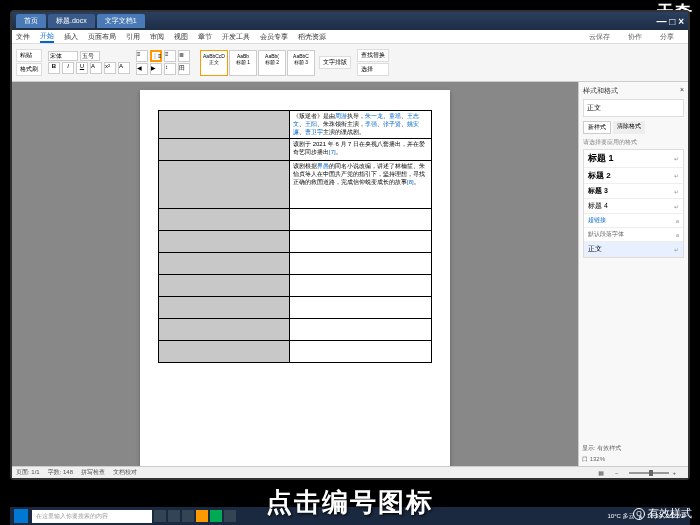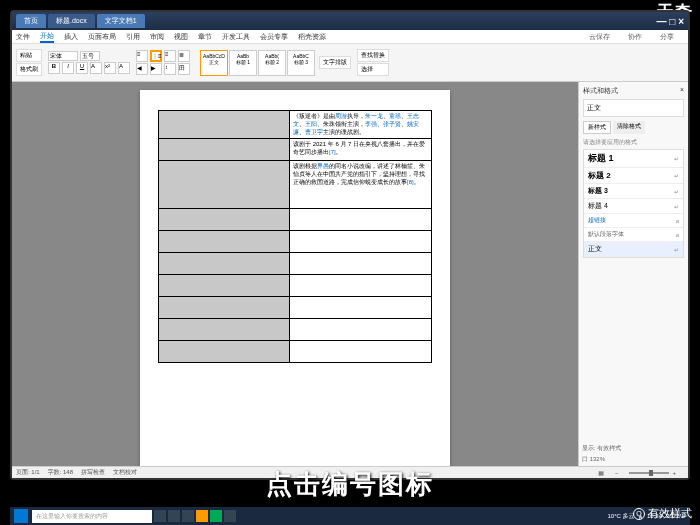--- a/index.html
+++ b/index.html
@@ -50,21 +50,21 @@
 .statusbar{position:absolute;bottom:0;left:0;right:0;height:12px;background:#f0f0f0;border-top:1px solid #ccc;display:flex;align-items:center;font-size:6px;padding:0 4px;color:#555}
 .statusbar span{margin-right:8px}
 .statusbar .zoom{margin-left:auto;display:flex;align-items:center;gap:3px}
 .zoom-slider{width:40px;height:2px;background:#999;position:relative}
 .zoom-slider::after{content:"";position:absolute;left:50%;top:-2px;width:4px;height:6px;background:#666}
 .taskbar{position:absolute;bottom:0;left:10px;width:680px;height:18px;background:#1a2940;display:flex;align-items:center;font-size:7px;color:#fff;padding:0 4px}
 .taskbar .start{width:14px;height:14px;background:#0078d4;margin-right:4px}
 .taskbar .search{flex:0 0 120px;height:13px;background:#fff;color:#999;padding:0 4px;display:flex;align-items:center;font-size:6px}
 .taskbar .tray{margin-left:auto;display:flex;gap:4px;align-items:center;font-size:6px}
 .taskbar .tb-icon{width:12px;height:12px;background:#345;margin-left:2px}
-.caption{position:absolute;bottom:23px;left:0;width:700px;text-align:center;color:#fff;font-size:26px;font-weight:bold;text-shadow:1px 1px 3px #000;letter-spacing:2px}
+.caption{position:absolute;bottom:5px;left:0;width:700px;text-align:center;color:#fff;font-size:26px;font-weight:bold;text-shadow:1px 1px 3px #000;letter-spacing:2px}
 .watermark{position:absolute;bottom:4px;right:8px;color:#fff;font-size:11px;display:flex;align-items:center;gap:3px}
 .watermark .circ{width:12px;height:12px;border:1px solid #fff;border-radius:50%;display:flex;align-items:center;justify-content:center;font-size:7px}
 .top-logo{position:absolute;top:0;right:8px;color:#fff;font-size:18px;font-weight:bold}
 </style>
 </head>
 <body>
 
 <div class="top-logo">天奇</div>
 
 <div class="monitor">

